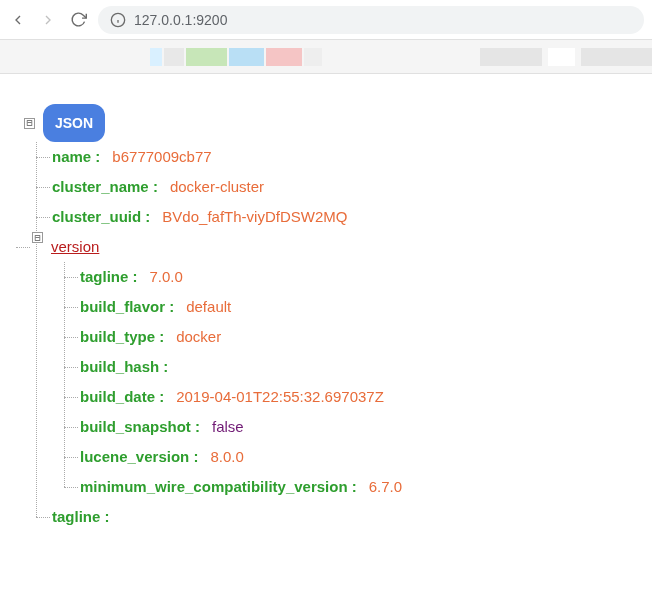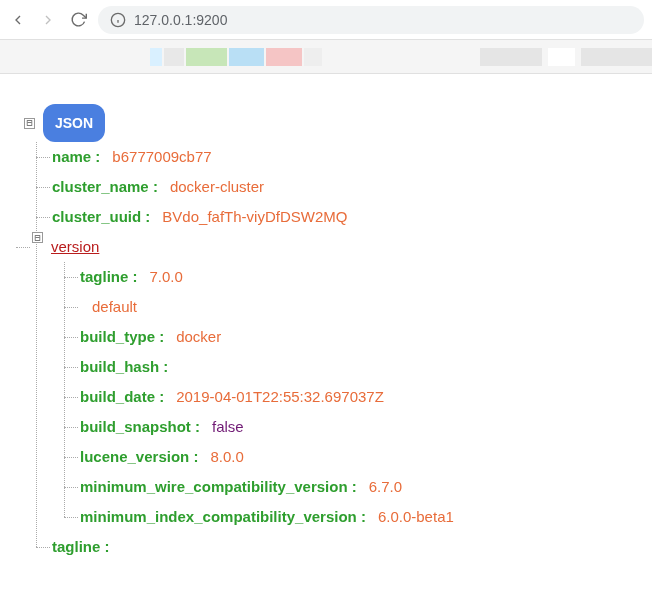--- a/index.html
+++ b/index.html
@@ -217,20 +217,21 @@
     </div>
 
     <div class="nested2">
       <div class="row">
           <span class="tick"></span>
         <span class="key">tagline :</span>
         <span class="val">7.0.0</span>
       </div>
       <div class="row">
           <span class="tick"></span>
+        <span class="key">build_flavor :</span>
         <span class="val">default</span>
       </div>
       <div class="row">
           <span class="tick"></span>
         <span class="key">build_type :</span>
         <span class="val">docker</span>
       </div>
       <div class="row">
           <span class="tick"></span>
         <span class="key">build_hash :</span>
@@ -248,25 +249,20 @@
       <div class="row">
           <span class="tick"></span>
         <span class="key">lucene_version :</span>
         <span class="val">8.0.0</span>
       </div>
       <div class="row">
           <span class="tick"></span>
         <span class="key">minimum_wire_compatibility_version :</span>
         <span class="val">6.7.0</span>
       </div>
-      <div class="row">
-          <span class="tick"></span>
-        <span class="key">minimum_index_compatibility_version :</span>
-        <span class="val">6.0.0-beta1</span>
-      </div>
     </div>
 
     <div class="row">
         <span class="tick"></span>
       <span class="key">tagline :</span>
     </div>
   </div>
 </div>
 
 </body></html>

